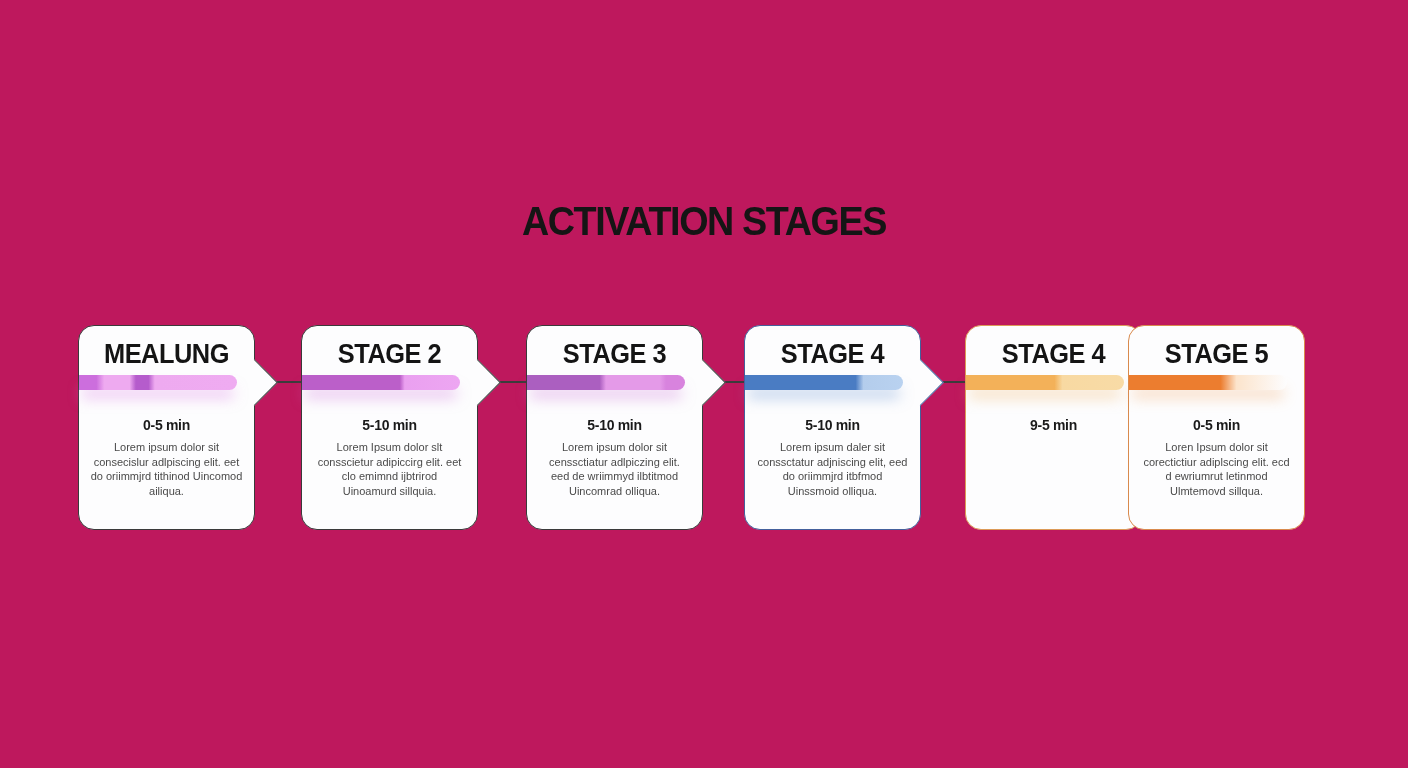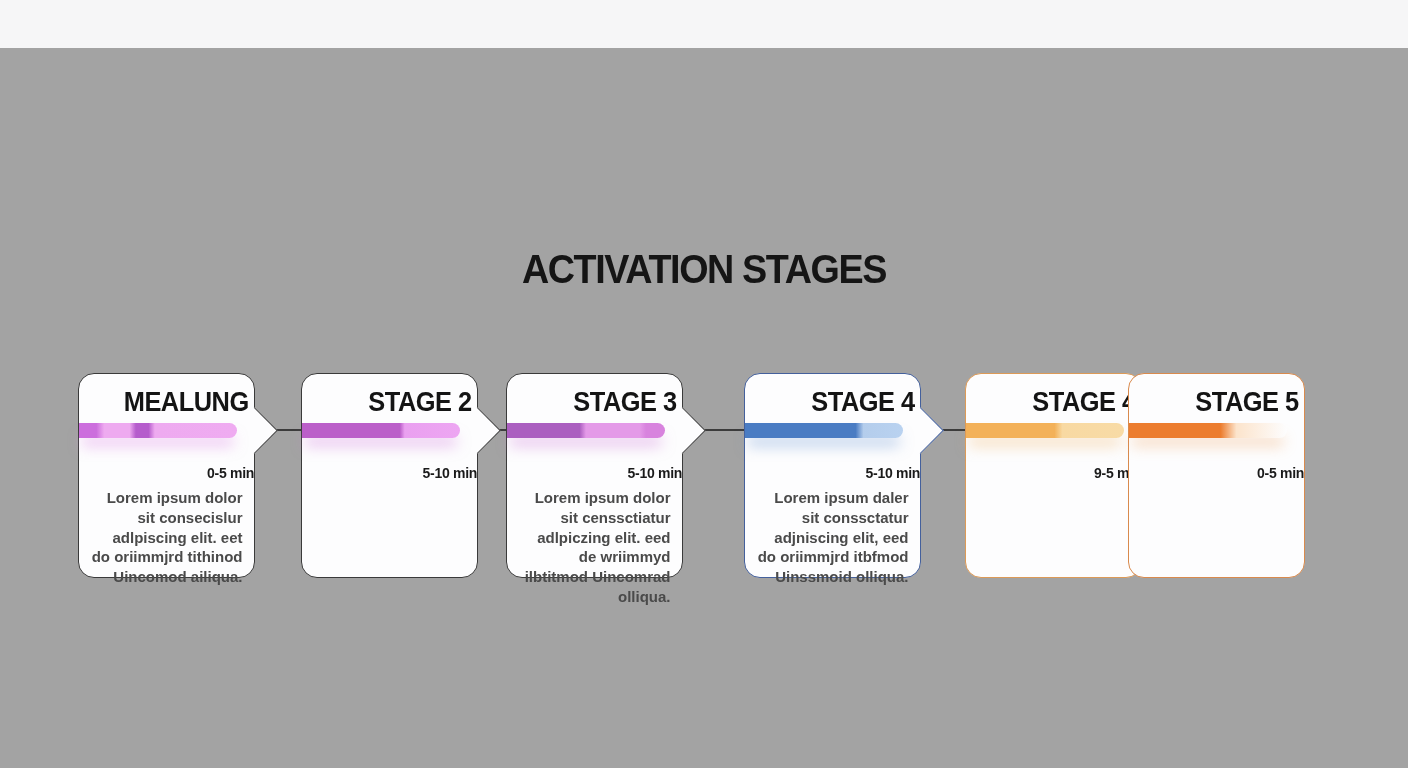--- a/index.html
+++ b/index.html
@@ -3,21 +3,21 @@
 <meta charset="utf-8">
 <style>
   * { margin: 0; padding: 0; box-sizing: border-box; }
   html,body { width: 1408px; height: 768px; }
   body {
     font-family: "Liberation Sans", "DejaVu Sans", sans-serif;
     background: #f6f6f7;
     position: relative;
     overflow: hidden;
   }
-  .canvas { position: absolute; inset: 0; background: #a3a3a3; margin-top: 48px; }
+  .canvas { position: absolute; inset: 0; background: #be185d; }
 
   .main-title {
     position: absolute;
     top: 198px; left: 0; width: 1408px;
     text-align: center;
     font-size: 41px;
     font-weight: 800;
     letter-spacing: -1.5px;
     color: #151515;
     transform: scaleX(.92);
@@ -33,25 +33,25 @@
   }
 
   .card {
     position: absolute;
     top: 325px;
     width: 177px; height: 205px;
     background: #fdfdfe;
     border: 1.6px solid #3a3a3a;
     border-radius: 16px;
     z-index: 1;
-    text-align: right;
+    text-align: center;
   }
   .card.p1 { left: 78px; }
   .card.p2 { left: 301px; }
-  .card.p3 { left: 506px; }
+  .card.p3 { left: 526px; }
   .card.p4 { left: 744px; }
   .card.p5 { left: 965px; }
   .card.p6 { left: 1128px; }
 
   .card.c4 { border-color: #44609c; }
   .card.c5 { border-color: #dc9a57; }
   .card.c6 { border-color: #d98a4d; }
 
   .tip {
     position: absolute;
@@ -111,24 +111,23 @@
     margin-top: 47px;
     font-size: 14px;
     font-weight: 800;
     color: #1a1a1a;
     letter-spacing: -0.3px;
   }
 
   .desc {
     margin: 7px auto 0;
     width: 152px;
-    font-size: 15px;
+    font-size: 11px;
     line-height: 1.32;
     color: #4a4a4a;
-    font-weight: bold;
   }
 </style>
 </head>
 <body>
 
 <div class="canvas">
 
   <h1 class="main-title">ACTIVATION STAGES</h1>
 
   <div class="timeline">
@@ -141,20 +140,21 @@
       <div class="bar"></div>
       <div class="duration">0-5 min</div>
       <p class="desc">Lorem ipsum dolor sit consecislur adlpiscing elit. eet do oriimmjrd tithinod Uincomod ailiqua.</p>
     </div>
 
     <div class="card c2 p2">
       <div class="tip"></div>
       <div class="card-title">STAGE 2</div>
       <div class="bar"></div>
       <div class="duration">5-10 min</div>
+      <p class="desc">Lorem Ipsum dolor slt consscietur adipiccirg elit. eet clo emimnd ijbtrirod Uinoamurd sillquia.</p>
     </div>
 
     <div class="card c3 p3">
       <div class="tip"></div>
       <div class="card-title">STAGE 3</div>
       <div class="bar"></div>
       <div class="duration">5-10 min</div>
       <p class="desc">Lorem ipsum dolor sit censsctiatur adlpiczing elit. eed de wriimmyd ilbtitmod Uincomrad olliqua.</p>
     </div>
 
@@ -170,16 +170,17 @@
       <div class="tip"></div>
       <div class="card-title">STAGE 4</div>
       <div class="bar"></div>
       <div class="duration">9-5 min</div>
     </div>
 
     <div class="card c6 p6">
       <div class="card-title">STAGE 5</div>
       <div class="bar"></div>
       <div class="duration">0-5 min</div>
+      <p class="desc">Loren Ipsum dolor sit corectictiur adiplscing elit. ecd d ewriumrut letinmod Ulmtemovd sillqua.</p>
     </div>
 
   </div>
 </div>
 
 </body></html>

